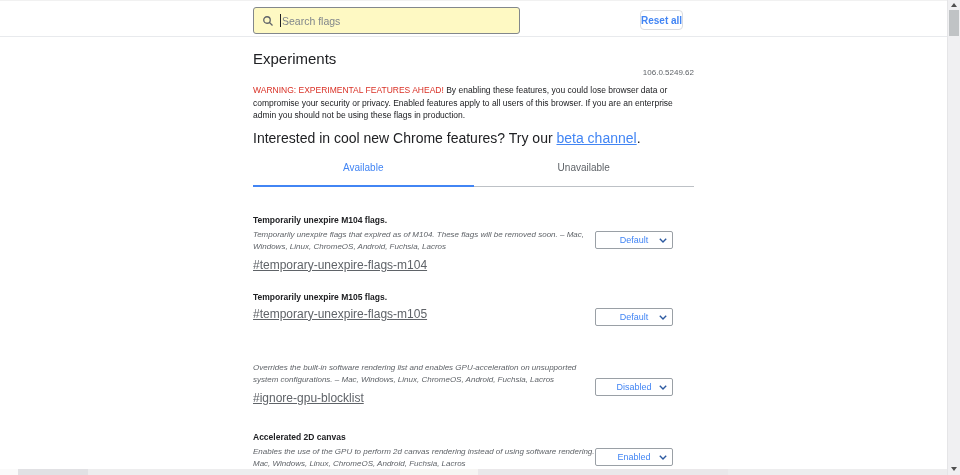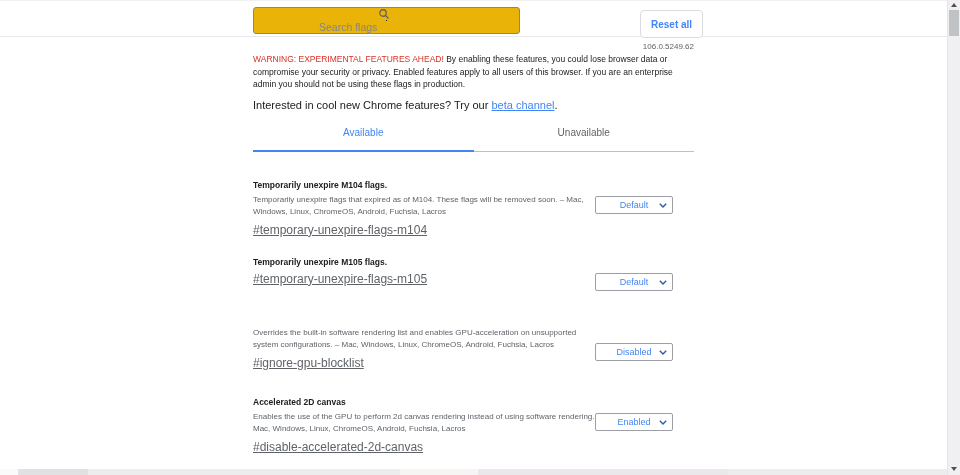--- a/index.html
+++ b/index.html
@@ -14,60 +14,60 @@
 
   
   .topbar {
     position: absolute; top: 0; left: 0; width: 947px; height: 37px;
     background: #fff;
     border-top: 1px solid #f1f1f1;
     border-bottom: 1px solid #e8eaed;
   }
   .search-box {
     position: absolute; left: 253px; top: 6px; width: 267px; height: 27px;
-    border: 1px solid #82878c; border-radius: 3px; background: #eab308;
-    display: flex; align-items: center; padding: 0 8px; flex-direction: column;
+    border: 1px solid #82878c; border-radius: 3px; background: #fef9c3;
+    display: flex; align-items: center; padding: 0 8px;
   }
   .search-box .mag { flex: 0 0 auto; margin-right: 6px; display: flex; }
   .caret { width: 1px; height: 13px; background: #202124; margin-right: 1px; }
   .search-input {
     flex: 1; border: none; outline: none; background: transparent;
     font-family: "Liberation Sans", sans-serif;
     font-size: 10.5px; color: #202124;
   }
   .search-input::placeholder { color: #80868b; }
   .reset-btn {
-    position: absolute; left: 640px; top: 9px; height: 28px; padding: 0 10px;
+    position: absolute; left: 640px; top: 9px; height: 20px; padding: 0 0;
     background: #fff; border: 1px solid #dadce0; border-radius: 4px;
     color: #4285f4; font-family: "Liberation Sans", sans-serif;
     font-size: 10px; font-weight: bold; cursor: pointer;
   }
 
   
   .content { position: absolute; left: 253px; top: 37px; width: 441px; }
   .page-title { font-size: 15px; font-weight: 400; color: #202124; margin-top: 13px; line-height: 18px; }
-  .version { position: absolute; right: 0; top: 5px; font-size: 8px; color: #5f6368; }
+  .version { position: absolute; right: 0; top: 31px; font-size: 8px; color: #5f6368; }
 
   .warning { margin-top: 16px; font-size: 8.5px; line-height: 12.5px; color: #202124; width: 442px; }
   .warn-red { color: #d93025; }
 
-  .promo { margin-top: 8px; font-size: 11px; color: #202124; }
+  .promo { margin-top: 8px; font-size: 14px; color: #202124; }
   .beta-link { color: #4285f4; text-decoration: underline; cursor: pointer; }
 
   
   .tabs { display: flex; margin-top: 16px; }
   .tab { flex: 1; text-align: center; font-size: 10px; padding-bottom: 12px; cursor: pointer; }
   .tab.selected { color: #4285f4; border-bottom: 2px solid #4285f4; }
   .tab.unselected { color: #5f6368; border-bottom: 1px solid #bdc1c6; padding-bottom: 8px; }
 
   
   .flag-list { margin-top: 28px; }
   .flag-row { position: relative; min-height: 51px; margin-bottom: 19px; }
   .flag-title { font-size: 8.5px; font-weight: bold; color: #202124; line-height: 10px; }
-  .flag-desc { margin-top: 4px; max-width: 350px; font-size: 8px; line-height: 12px; color: #5f6368; }
+  .flag-desc { margin-top: 4px; max-width: 350px; font-size: 8px; line-height: 12px; color: #5f6368; font-style: italic; }
   .flag-link { display: inline-block; margin-top: 5px; font-size: 12px; color: #5f6368; text-decoration: underline; cursor: pointer; }
   .flag-select {
     position: absolute; left: 342px; top: 16px; width: 78px; height: 18px;
     border: 1px solid #9aa0a6; border-radius: 2px; background: #fff;
     display: flex; align-items: center; justify-content: center; cursor: pointer;
   }
   .flag-select .val { font-size: 9px; color: #4285f4; }
   .flag-select .chev { position: absolute; right: 5px; top: 6px; display: flex; }
 
   
@@ -110,20 +110,21 @@
       </svg>
     </span>
     <span class="caret"></span>
     <input class="search-input" type="text" placeholder="Search flags" style="">
   </div>
   <button class="reset-btn">Reset all</button>
 </div>
 
 <div class="content">
   <div class="version">106.0.5249.62</div>
+  <h1 class="page-title">Experiments</h1>
 
   <p class="warning"><span class="warn-red">WARNING: EXPERIMENTAL FEATURES AHEAD!</span><span> By enabling these features, you could lose browser data or compromise your security or privacy. Enabled features apply to all users of this browser. If you are an enterprise admin you should not be using these flags in production.</span></p>
 
   <p class="promo"><span>Interested in cool new Chrome features? Try our </span><a class="beta-link">beta channel</a><span>.</span></p>
 
   <div class="tabs">
     <div class="tab selected">Available</div>
     <div class="tab unselected">Unavailable</div>
   </div>
 

